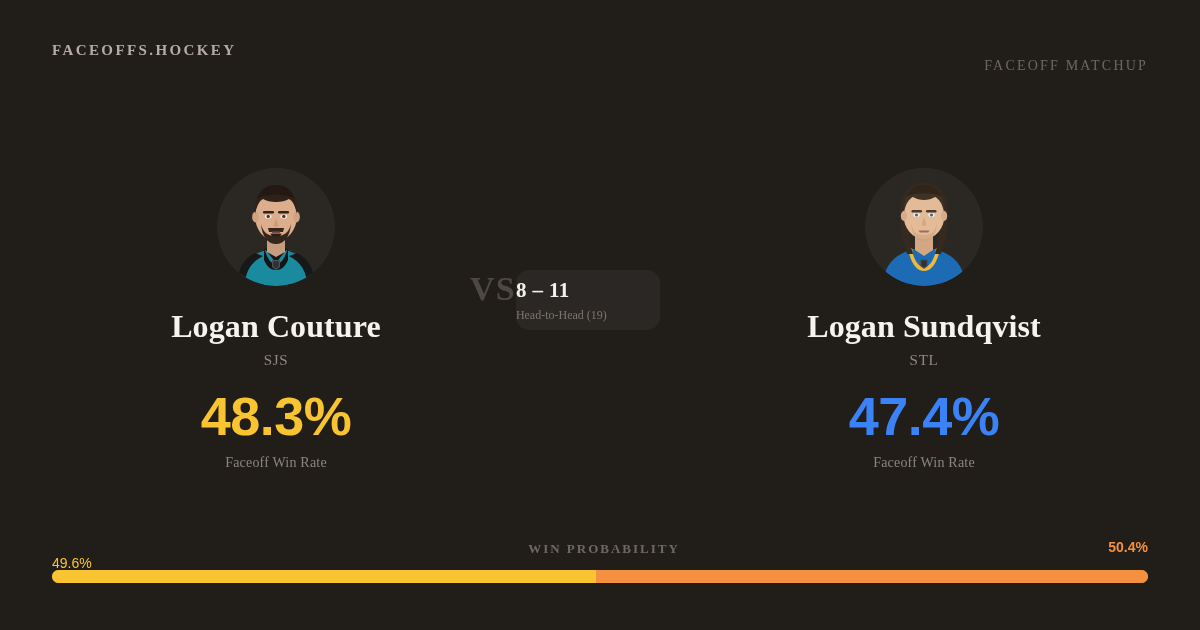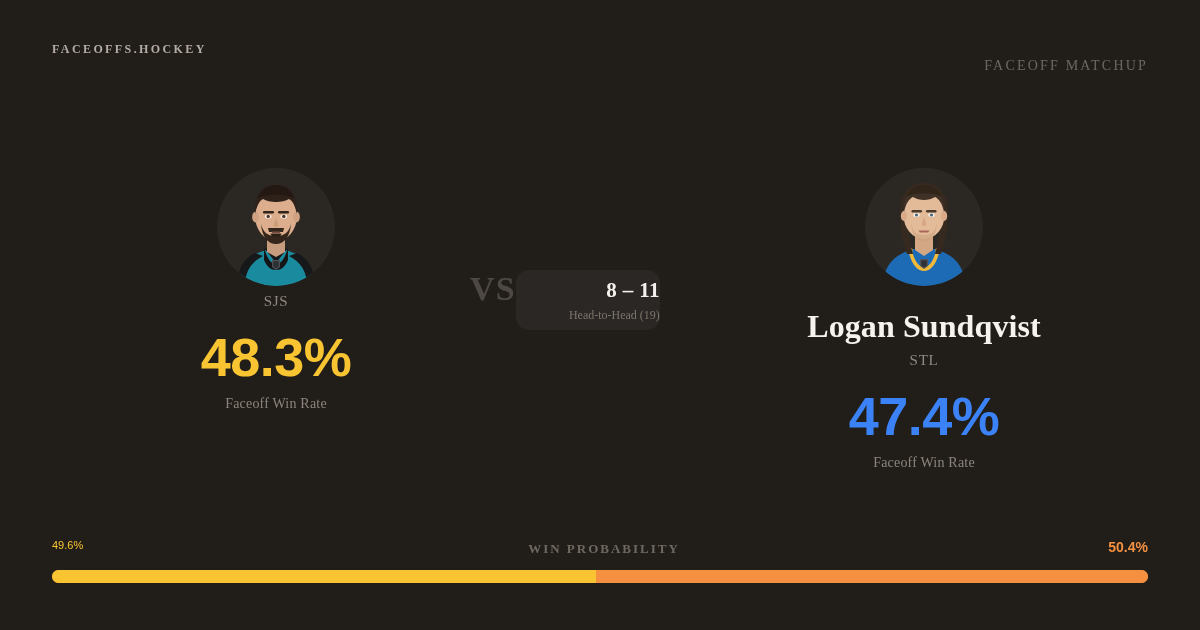--- a/index.html
+++ b/index.html
@@ -22,21 +22,21 @@
     inset: 0;
     width: 1200px;
     height: 630px;
   }
 
   
   .brand {
     position: absolute;
     left: 52px;
     top: 42px;
-    font-size: 12px;
+    font-size: 15px;
     font-weight: 700;
     letter-spacing: 2.4px;
     color: #b5aca4;
     font-family: "Liberation Serif", serif;
     white-space: nowrap;
   }
 
   .header-right {
     position: absolute;
     right: 52px;
@@ -134,21 +134,21 @@
   }
 
   .h2h-pill {
     margin-top: 22px;
     width: 144px;
     height: 60px;
     border-radius: 13px;
     background: #2a2724;
     display: flex;
     flex-direction: column;
-    align-items: flex-end;
+    align-items: flex-start;
     justify-content: center;
   }
 
   .h2h-score {
     font-size: 21px;
     font-weight: 700;
     color: #f4f1ed;
     font-family: "Liberation Serif", serif;
     line-height: 1;
     letter-spacing: 0.4px;
@@ -173,22 +173,22 @@
 
   .prob-labels {
     position: relative;
     height: 20px;
     margin-bottom: 11px;
   }
 
   .prob-left-val {
     position: absolute;
     left: 0;
-    top: 0;
-    font-size: 11px;
+    top: 16px;
+    font-size: 14px;
     font-weight: 400;
     color: #f9c431;
     font-family: "Liberation Sans", sans-serif;
   }
 
   .prob-right-val {
     position: absolute;
     right: 0;
     top: 0;
     font-size: 14px;
@@ -278,20 +278,21 @@
 
           <path d="M59 50 L56.4 58 L59 59.2 L61.6 58 Z" fill="#c9966f" opacity="0.75"></path>
 
           <path d="M44 56 C45 69 51 76 59 76 C67 76 73 69 74 56 C72 64 68 68 59 68 C50 68 46 64 44 56 Z" fill="#34261c"></path>
           <path d="M51 60 L67 60 L66 64 L52 64 Z" fill="#34261c"></path>
           <path d="M53.5 65.5 L64.5 65.5 L63 68.5 L55 68.5 Z" fill="#2a1e16"></path>
           <path d="M54.5 63.4 L63.5 63.4 L62.6 65.2 L55.4 65.2 Z" fill="#7d4d44"></path>
         </g>
       </svg>
     </div>
+    <div class="player-name">Logan Couture</div>
     <div class="player-team">SJS</div>
     <div class="player-pct pct-left" style="color: rgb(249, 196, 49);">48.3%</div>
     <div class="pct-label">Faceoff Win Rate</div>
   </div>
 
   <div class="vs-block">
     <div class="vs-text">VS</div>
     <div class="h2h-pill" style="background: rgb(42, 39, 36);">
       <div class="h2h-score">8 – 11</div>
       <div class="h2h-label">Head-to-Head (19)</div>

